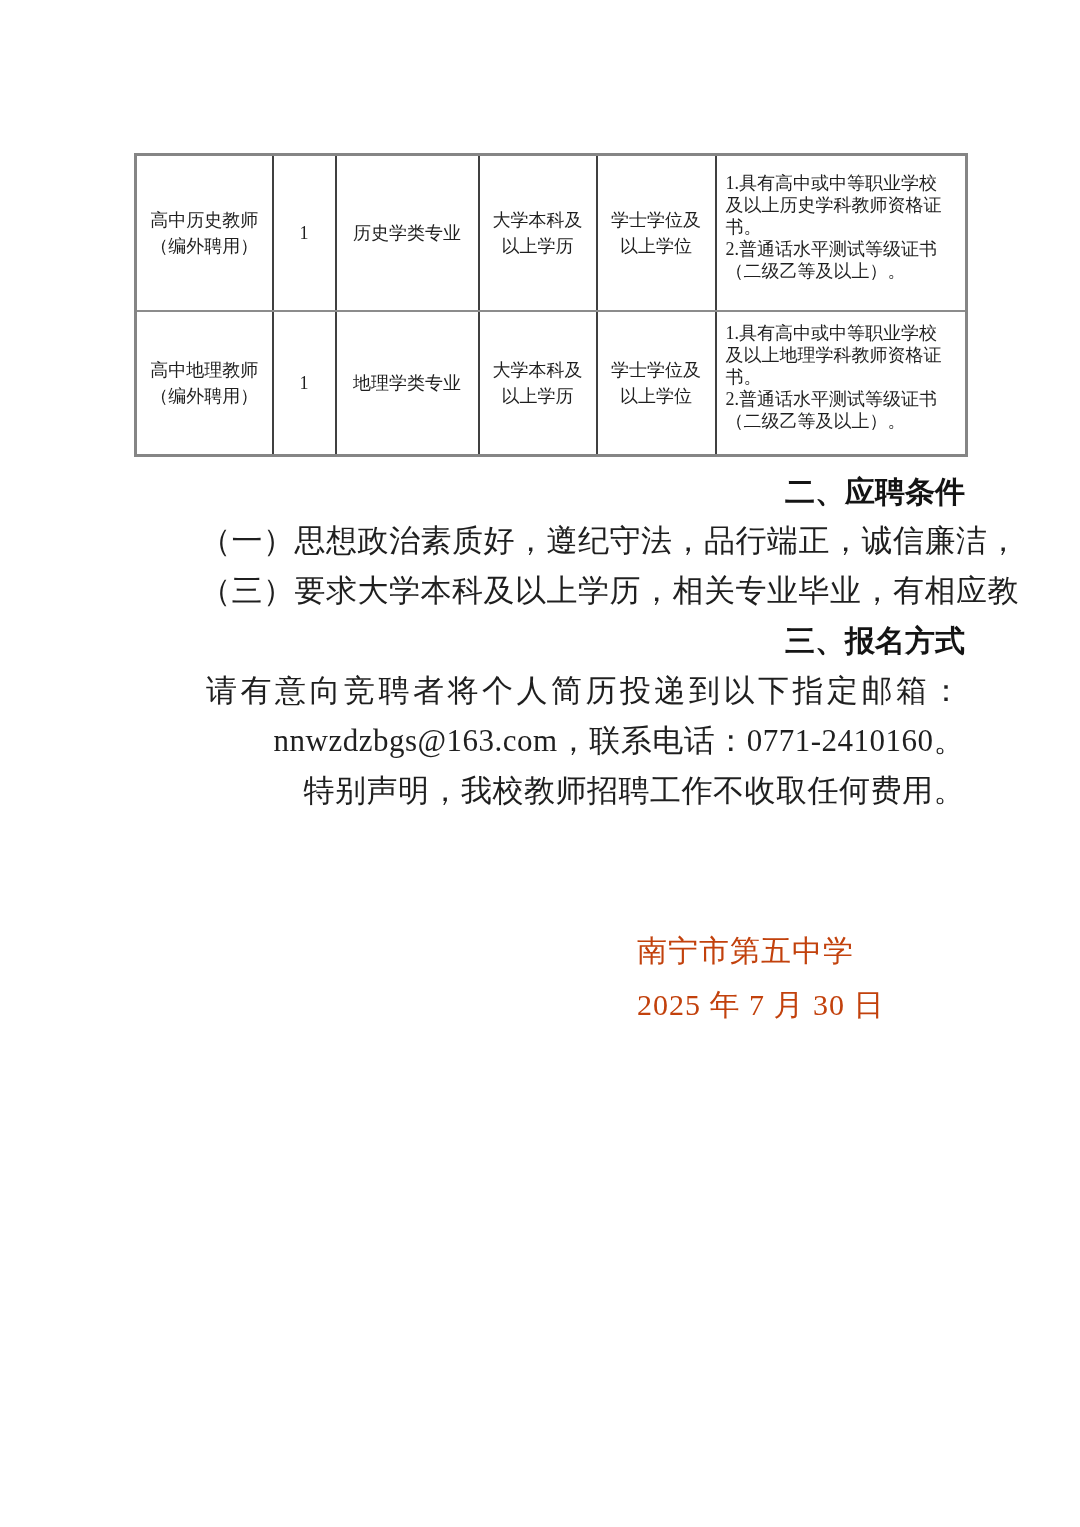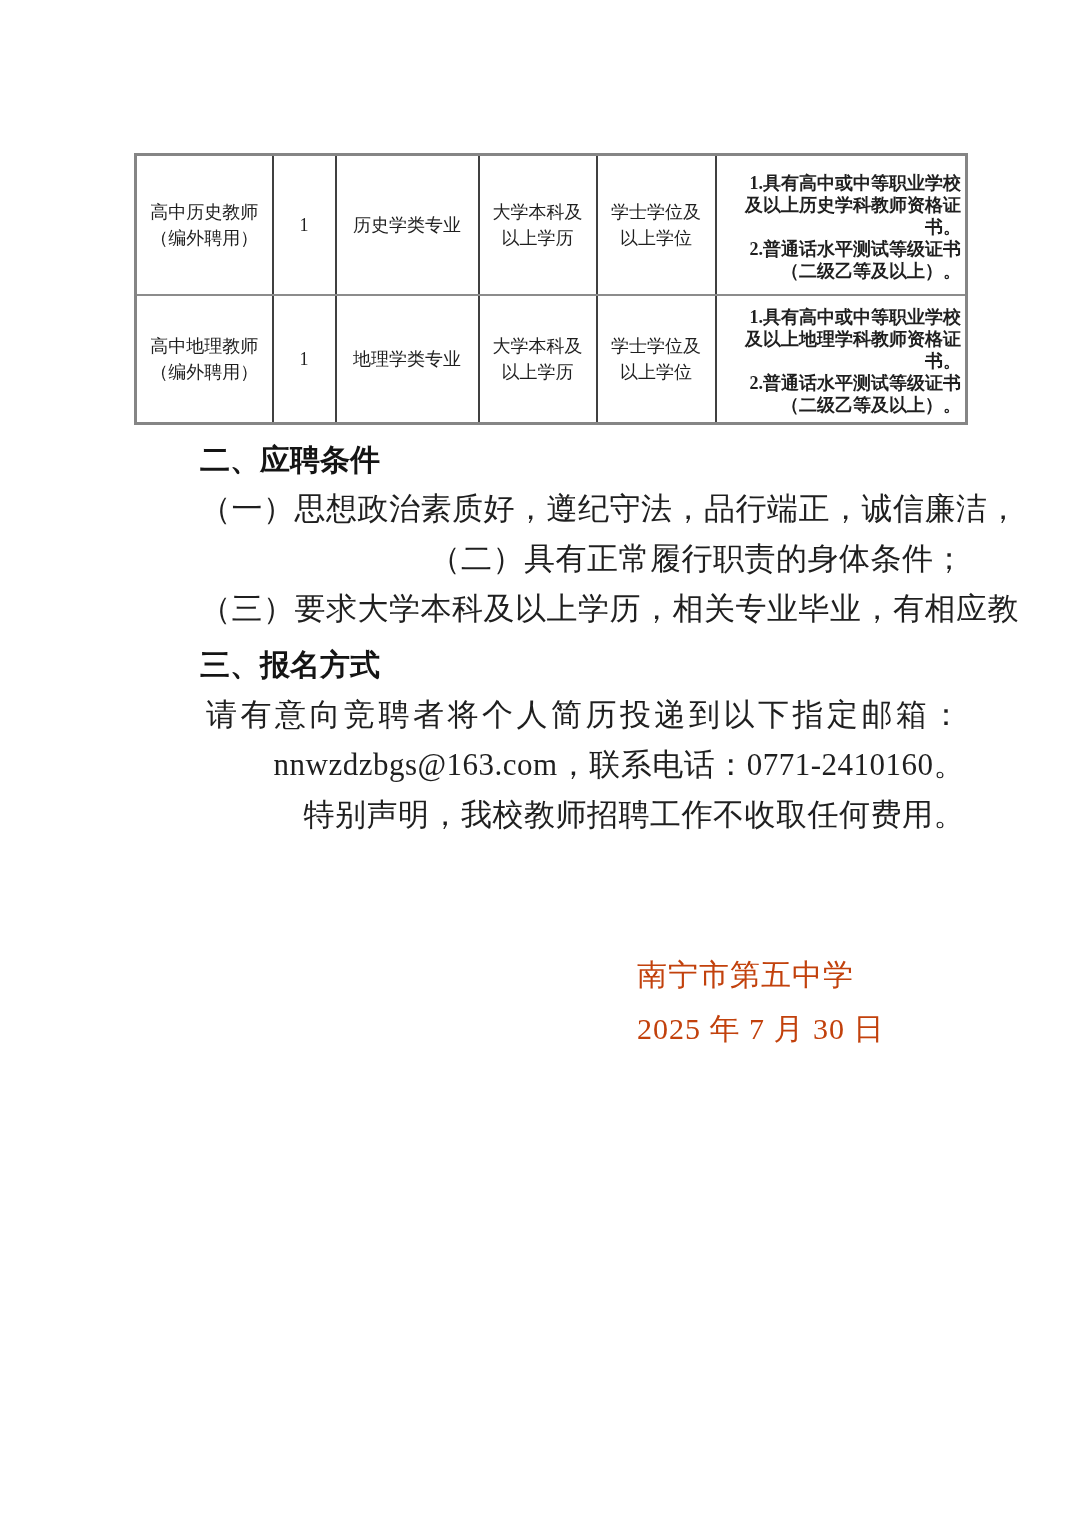--- a/index.html
+++ b/index.html
@@ -36,40 +36,40 @@
   .row-1 td { height: 134px; }
   .row-2 td { height: 122px; }
   .cc {
     text-align: center;
     vertical-align: middle;
     font-size: 18px;
     line-height: 26px;
     padding: 0 2px;
   }
   .creq {
-    text-align: right;
+    text-align: left;
     vertical-align: middle;
     font-size: 18px;
     line-height: 22px;
-    padding: 4px 4px 0 9px;
-    font-weight: bold;
+    padding: 4px 4px 16px 9px;
   }
   .req-line { white-space: nowrap; }
   
   .sec-heading {
     font-family: "Liberation Sans", "DejaVu Sans", sans-serif;
     font-weight: 700;
     font-size: 30px;
     line-height: 37px;
     color: #141414;
     padding-left: 66px;
     white-space: nowrap;
+    text-align: right;
   }
   .h2m { margin-top: 16px; margin-bottom: 6px; }
-  .h3m { margin-top: 12px; margin-bottom: 7px; }
+  .h3m { margin-top: 6px; margin-bottom: 7px; }
   .bl {
     font-family: "Liberation Serif", "DejaVu Serif", serif;
     font-size: 31px;
     height: 50px;
     line-height: 50px;
     letter-spacing: 0.5px;
     white-space: nowrap;
     color: #1f1f1f;
     text-align: right;
   }
@@ -149,21 +149,20 @@
             <div class="req-line">书。</div>
             <div class="req-line">2.普通话水平测试等级证书</div>
             <div class="req-line">（二级乙等及以上）。</div>
           </td>
         </tr>
       </tbody>
     </table>
 
     <div class="sec-heading h2m">二、应聘条件</div>
     <div class="bl ind">（一）思想政治素质好，遵纪守法，品行端正，诚信廉洁，</div>
-    <div class="bl ind">（二）具有正常履行职责的身体条件；</div>
     <div class="bl ind">（三）要求大学本科及以上学历，相关专业毕业，有相应教</div>
 
     <div class="sec-heading h3m">三、报名方式</div>
     <div class="bl ind spread">请有意向竞聘者将个人简历投递到以下指定邮箱：</div>
     <div class="bl">nnwzdzbgs@163.com，联系电话：0771-2410160。</div>
     <div class="bl ind">特别声明，我校教师招聘工作不收取任何费用。</div>
 
     <div class="sig">
       <div>南宁市第五中学</div>
       <div>2025 年 7 月 30 日</div>

